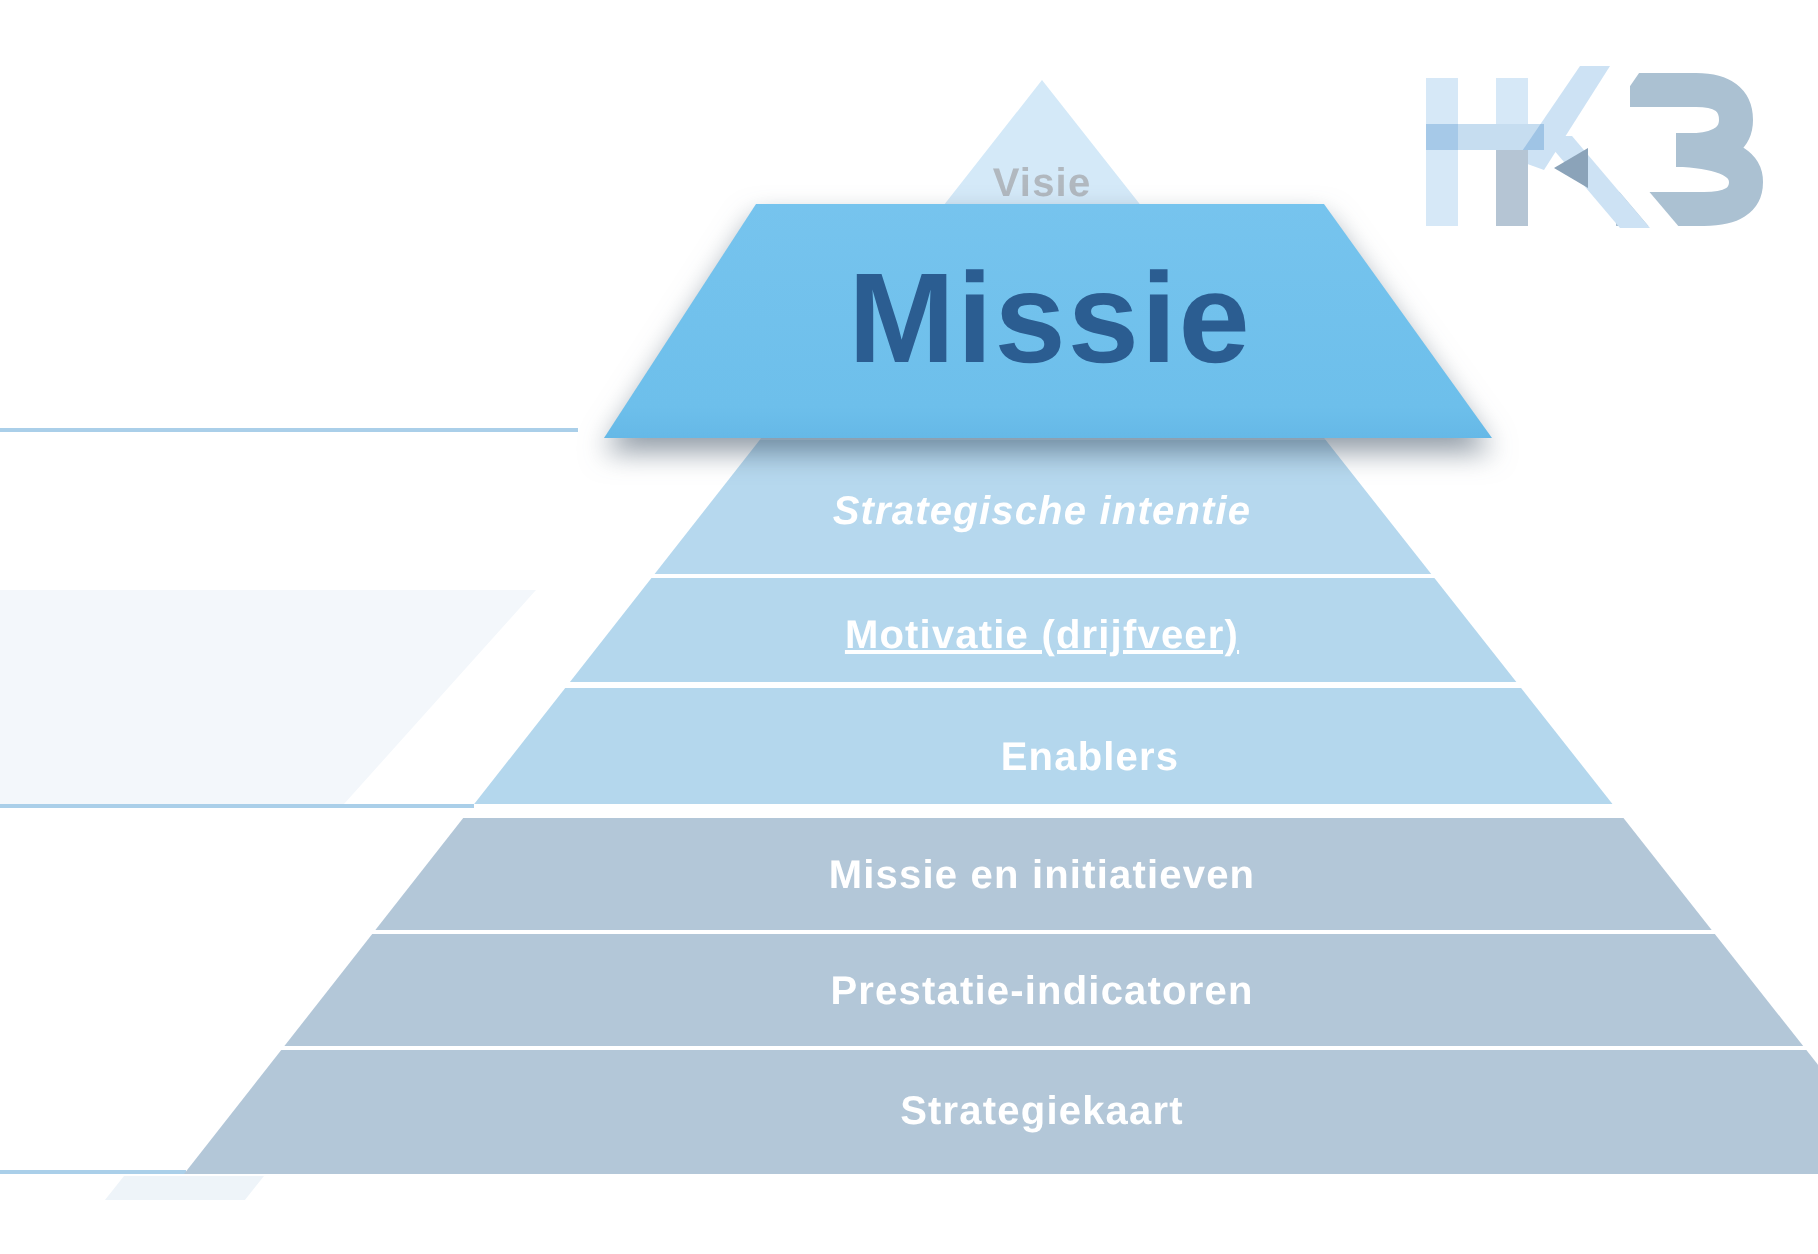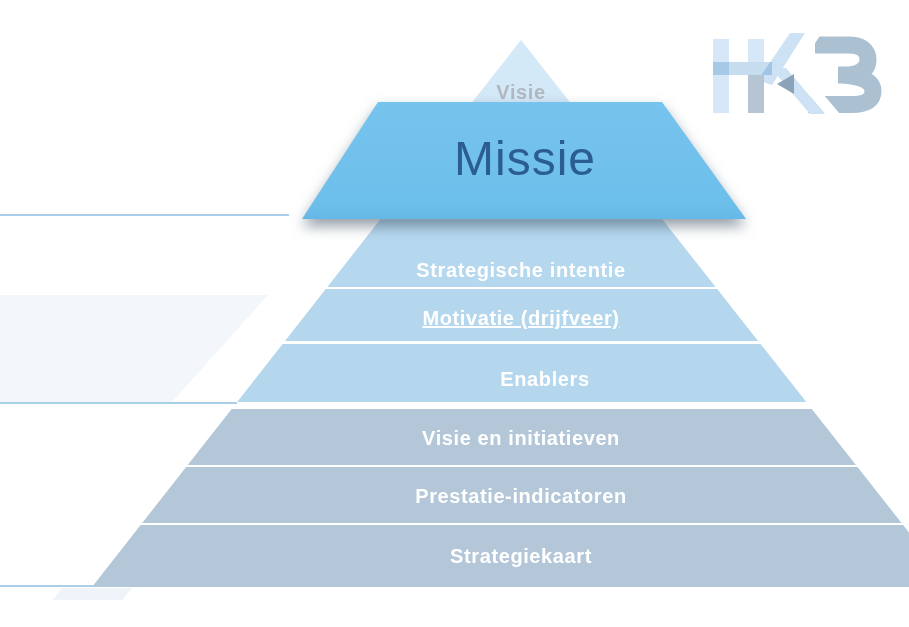--- a/index.html
+++ b/index.html
@@ -41,29 +41,29 @@
     position:absolute;left:290px;top:95px;width:470px;height:135px;
     filter:drop-shadow(0 7px 7px rgba(55,75,95,0.55));
   }
   .missie-shape{
     width:100%;height:100%;
     background:linear-gradient(180deg,#77c4ee 0%,#6dbfeb 80%,#60b4e4 100%);
     clip-path:polygon(88px 7px,372px 7px,456px 124px,12px 124px);
     display:flex;align-items:center;justify-content:center;
   }
   .missie-text{
-    font-size:48px;font-weight:normal;letter-spacing:1px;position:relative;top:-4px;
+    font-size:64px;font-weight:bold;letter-spacing:1px;position:relative;top:-4px;
   }
   
   .lbl{
     position:absolute;left:521px;transform:translateX(-50%);
     white-space:nowrap;font-weight:bold;font-size:20px;letter-spacing:0.6px;
   }
   .lbl-visie{top:81px;}
-  .lbl-si{top:259px;}
+  .lbl-si{top:245px;font-style:italic;}
   .lbl-mot{top:307px;text-decoration:underline;}
   .lbl-ena{top:368px;margin-left:24px;}
   .lbl-doe{top:427px;}
   .lbl-pre{top:485px;}
   .lbl-str{top:545px;}
   
   .logo{position:absolute;left:712px;top:30px;width:200px;height:95px;}
 </style>
 </head>
 <body>
@@ -91,21 +91,21 @@
 
   <div class="missie-wrap">
     <div class="missie-shape">
       <span class="missie-text" style="color: rgb(43, 93, 145);">Missie</span>
     </div>
   </div>
 
   <div class="lbl lbl-si" style="color: rgb(255, 255, 255);">Strategische intentie</div>
   <div class="lbl lbl-mot" style="color: rgb(255, 255, 255);">Motivatie (drijfveer)</div>
   <div class="lbl lbl-ena" style="color: rgb(255, 255, 255);">Enablers</div>
-  <div class="lbl lbl-doe" style="color: rgb(255, 255, 255);">Visie en initiatieven</div>
+  <div class="lbl lbl-doe" style="color: rgb(255, 255, 255);">Missie en initiatieven</div>
   <div class="lbl lbl-pre" style="color: rgb(255, 255, 255);">Prestatie-indicatoren</div>
   <div class="lbl lbl-str" style="color: rgb(255, 255, 255);">Strategiekaart</div>
 
   <svg class="logo" role="img" viewBox="0 0 200 95" aria-label="HKB">
 
     <path d="M 103,15 H 136 Q 156,15 156,30 Q 156,43 137,45 H 126 M 130,45 Q 161,47 161,61 Q 161,74.5 140,74.5 H 96" fill="none" stroke="#abc1d2" stroke-width="17"></path>
 
     <polygon points="88,0 112,0 79,48 55,48" fill="#ffffff"></polygon>
     <polygon points="74,38 89,38 128,84 113,84" fill="#ffffff"></polygon>
 

